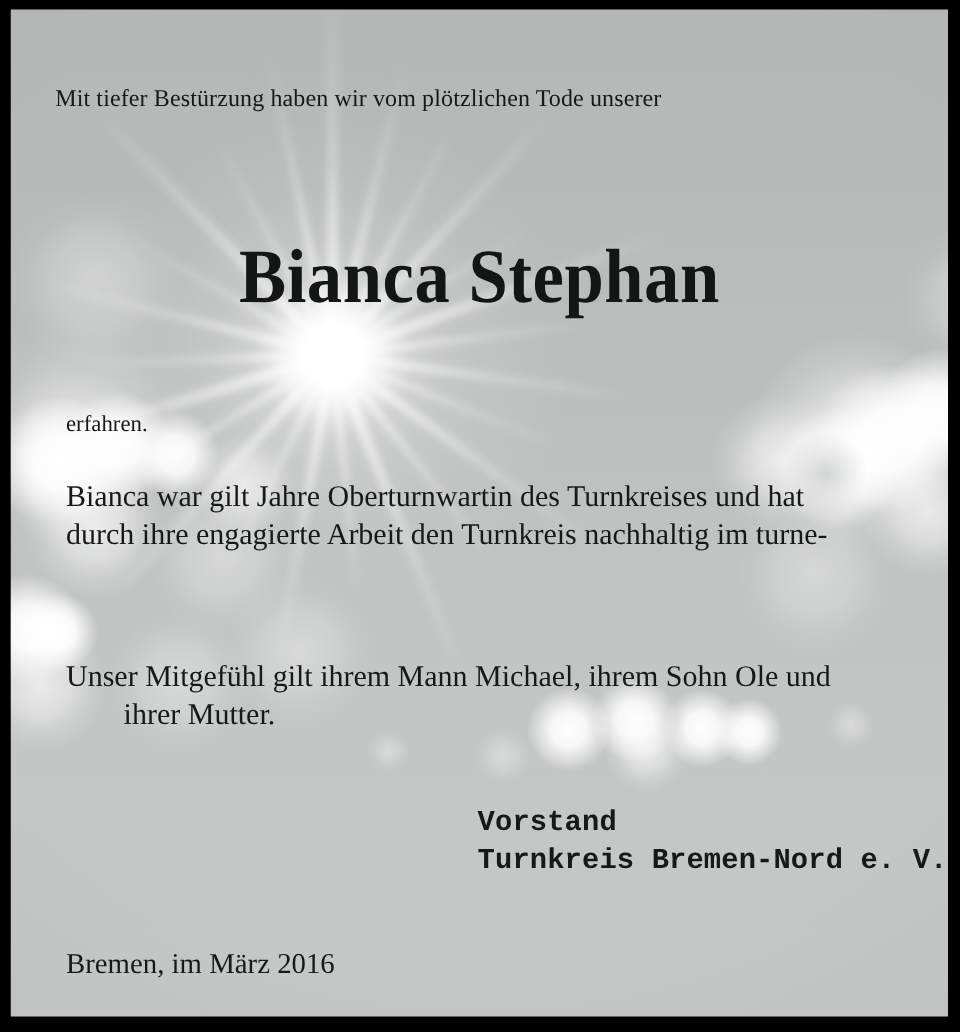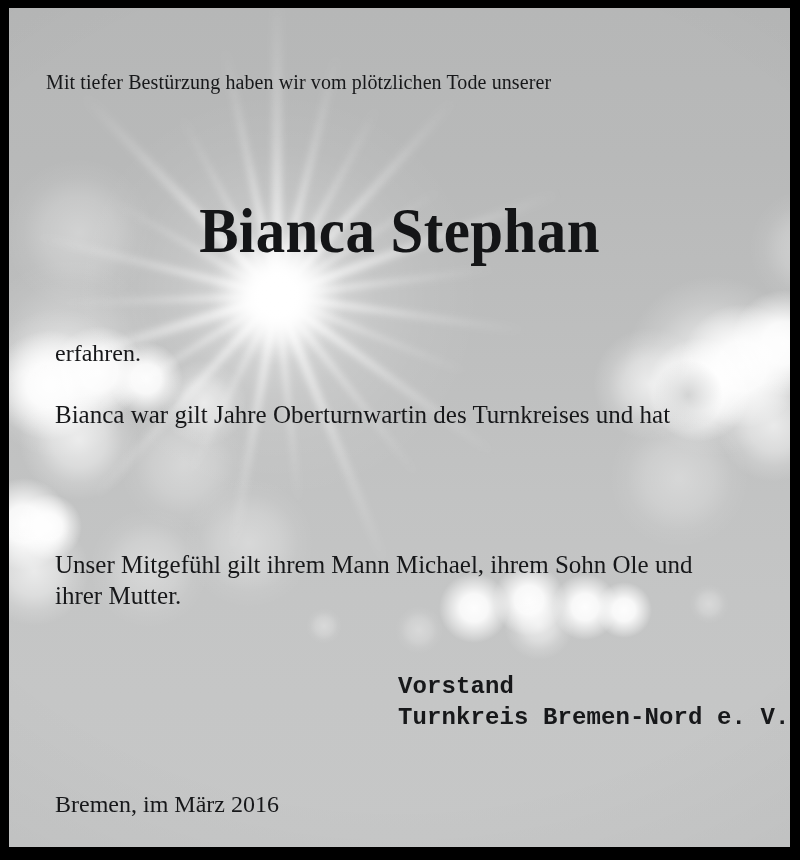--- a/index.html
+++ b/index.html
@@ -173,21 +173,21 @@
     font-weight: bold;
     letter-spacing: 0.5px;
     transform: scaleX(0.92);
     color: #141517;
   }
 
   .erfahren {
     position: absolute;
     left: 46px;
     top: 330px;
-    font-size: 24px;
+    font-size: 19px;
     line-height: 31px;
   }
 
   .body-para {
     position: absolute;
     left: 46px;
     top: 391px;
     width: 711px;
     font-size: 25px;
     line-height: 31px;
@@ -199,21 +199,21 @@
   .condolence {
     position: absolute;
     left: 46px;
     top: 541px;
     width: 711px;
     font-size: 25px;
     line-height: 31px;
     text-align: justify;
     text-justify: inter-word;
   }
-  .condolence .last { text-align: left; }
+  .condolence .last { text-align: left; margin-left: 48px; }
 
   .signature {
     position: absolute;
     left: 389px;
     top: 663px;
     font-size: 24px;
     line-height: 31px;
     font-weight: bold;
     letter-spacing: 0.1px;
   }
@@ -319,20 +319,21 @@
       <div class="intro">
         <span>Mit tiefer Bestürzung haben wir vom plötzlichen Tode unserer</span>
       </div>
 
       <div class="deceased-name">Bianca Stephan</div>
 
       <div class="erfahren">erfahren.</div>
 
       <div class="body-para">
         <div>Bianca war gilt Jahre Oberturnwartin des Turnkreises und hat</div>
+        <div>durch ihre engagierte Arbeit den Turnkreis nachhaltig im turne-</div>
       </div>
 
       <div class="condolence">
         <div>Unser Mitgefühl gilt ihrem Mann Michael, ihrem Sohn Ole und</div>
         <div class="last">ihrer Mutter.</div>
       </div>
 
       <div class="signature">
         <div>Vorstand</div>
         <div>Turnkreis Bremen-Nord e. V.</div>

